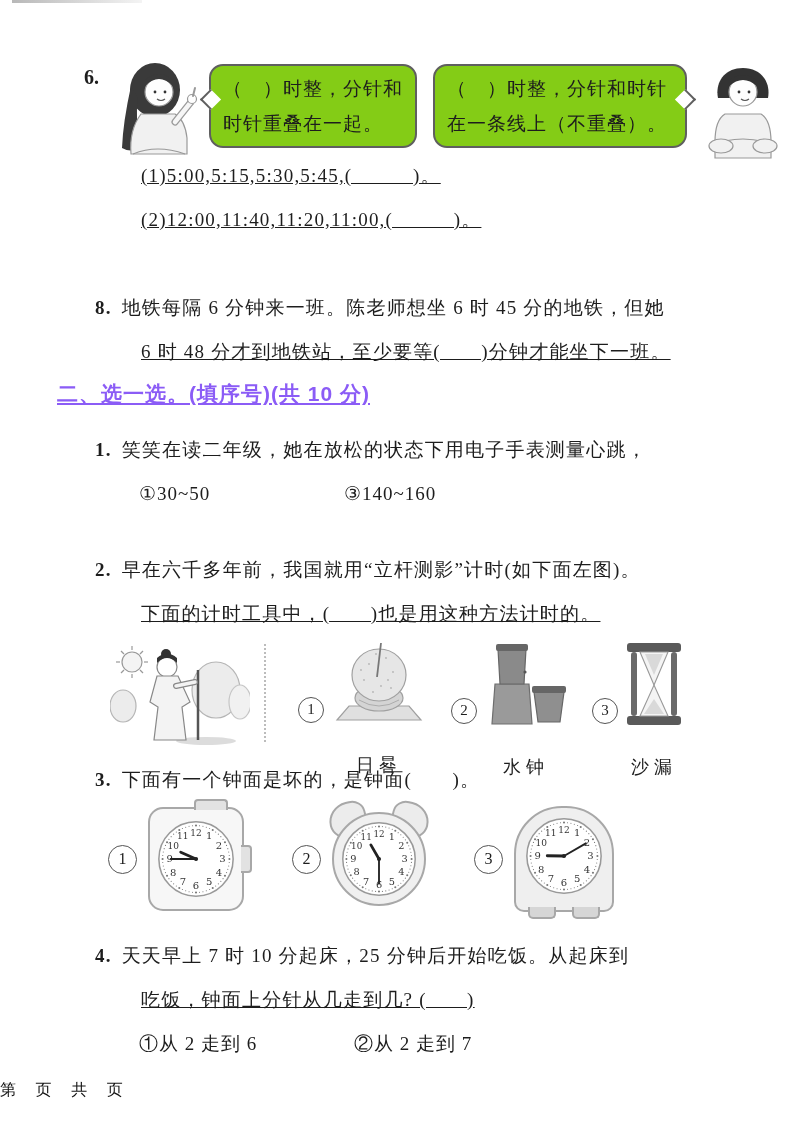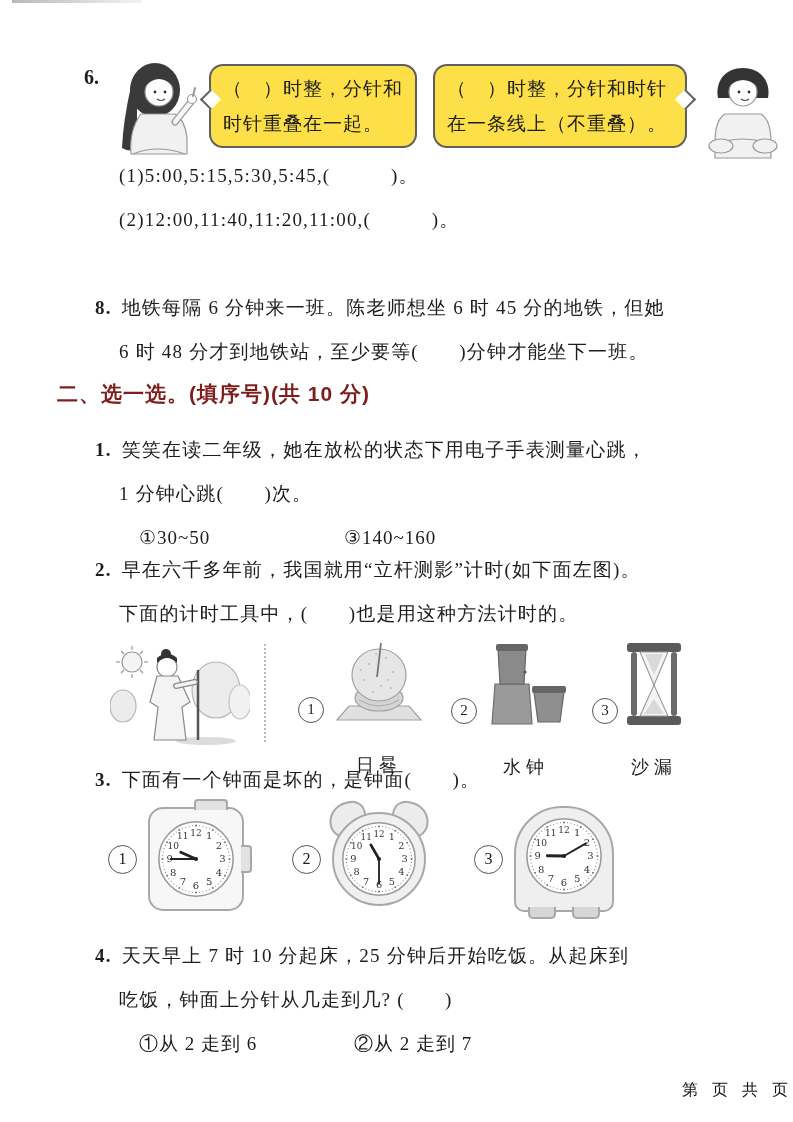--- a/index.html
+++ b/index.html
@@ -1,38 +1,38 @@
 <!DOCTYPE html>
 <html><head>
 <meta charset="utf-8">
 <style>
   html,body { margin:0; padding:0; background:#fff; }
   .page { position:relative; width:793px; height:1122px; background:#fff;
           font-family:"Liberation Serif","DejaVu Serif",serif; color:#1d1d1d; overflow:hidden; }
   .block { position:absolute; }
   .qline { font-size:19px; line-height:44px; letter-spacing:1.2px; white-space:nowrap; }
   .qnum  { font-weight:bold; margin-right:10px; }
-  .cont  { margin-left:24px; }
+  .cont  { margin-left:46px;text-decoration:underline; }
 
   
   .q6 { top:56px; left:84px; display:flex; align-items:flex-start; }
   .q6 .qnum { font-size:20px; margin-top:10px; }
   .bubble { position:relative; border:2px solid #5f5f5f; border-radius:14px; padding:5px 12px;
-            font-size:19px; line-height:35px; letter-spacing:1px; background:#fde047; margin-top:8px; }
+            font-size:19px; line-height:35px; letter-spacing:1px; background:#84cc16; margin-top:8px; }
   .bubble.left  { width:180px; margin-left:4px; }
   .bubble.right { width:226px; margin-left:16px; }
   .bubble.left::before  { content:""; position:absolute; left:-8px;  top:26px; width:13px; height:13px;
             background:#fff; border-left:2px solid #5f5f5f; border-bottom:2px solid #5f5f5f; transform:rotate(45deg); }
   .bubble.right::after  { content:""; position:absolute; right:-8px; top:26px; width:13px; height:13px;
             background:#fff; border-right:2px solid #5f5f5f; border-top:2px solid #5f5f5f; transform:rotate(45deg); }
 
   .q7 { top:154px; left:95px; }
   .q8 { top:286px; left:95px; }
   .sec-title { top:372px; left:57px; font-family:"Liberation Sans","DejaVu Sans",sans-serif;
-               font-weight:bold; font-size:21px; line-height:44px; letter-spacing:1px; color:#7f1d1d; }
+               font-weight:bold; font-size:21px; line-height:44px; letter-spacing:1px; color:#8b5cf6;text-decoration:underline; }
   .s2q1 { top:428px; left:95px; }
   .s2q2 { top:548px; left:95px; }
   .opts { display:flex; margin-left:44px; }
   .opt  { width:215px; font-size:19px; line-height:44px; letter-spacing:1px; }
   .opt.w205 { width:205px; }
 
   
   .tools-row { top:642px; left:110px; display:flex; align-items:flex-start; }
   .vdivider  { border-left:2px dotted #bcbcbc; height:98px; margin:2px 8px 0 14px; }
   .tool { display:flex; align-items:center; margin-left:24px; }
@@ -60,22 +60,22 @@
   .ear.l { left:-3px;  border-radius:60% 40% 10% 50%; transform:rotate(-14deg); }
   .ear.r { right:-3px; border-radius:40% 60% 50% 10%; transform:rotate(14deg); }
   .cat  { width:90px; height:90px; border-radius:50%; background:#f0f0f0; }
   .dome { width:96px; height:102px; border-radius:48px 48px 10px 10px; background:#efefef; }
   .dome svg { margin-top:-6px; }
   .foot { position:absolute; bottom:-9px; width:24px; height:10px; background:#d6d6d6;
           border:2px solid #a8a8a8; border-top:none; border-radius:0 0 5px 5px; }
   .foot.l { left:12px; } .foot.r { right:12px; }
 
   .s2q4 { top:934px; left:95px; }
-  .footer { top:1080px; left:0; width:793px; text-align:right; font-size:16px; letter-spacing:5px;
-            font-family:Liberation Serif, serif; color:#111; }
+  .footer { top:1080px; left:0; width:793px; text-align:left; font-size:16px; letter-spacing:5px;
+            font-family:Liberation Mono, monospace; color:#111; }
   .scan-artifact { position:absolute; top:0; left:12px; width:130px; height:3px;
             background:linear-gradient(90deg,#9a9a9a,#efefef); opacity:.7; }
 </style>
 </head>
 <body>
 
 <div class="page">
   <div class="scan-artifact"></div>
 
   <div class="block q6">
@@ -126,21 +126,20 @@
     </div>
     <div class="qline cont">6 时 48 分才到地铁站，至少要等(　　)分钟才能坐下一班。</div>
   </div>
 
   <div class="block sec-title">二、选一选。(填序号)(共 10 分)</div>
 
   <div class="block s2q1">
     <div class="qline">
       <span class="qnum">1.</span><span>笑笑在读二年级，她在放松的状态下用电子手表测量心跳，</span>
     </div>
-    <div class="qline cont">1 分钟心跳(　　)次。</div>
     <div class="opts">
       <span class="opt w205">①30~50</span>
       <span class="opt">③140~160</span>
     </div>
   </div>
 
   <div class="block s2q2">
     <div class="qline">
       <span class="qnum">2.</span><span>早在六千多年前，我国就用“立杆测影”计时(如下面左图)。</span>
     </div>

